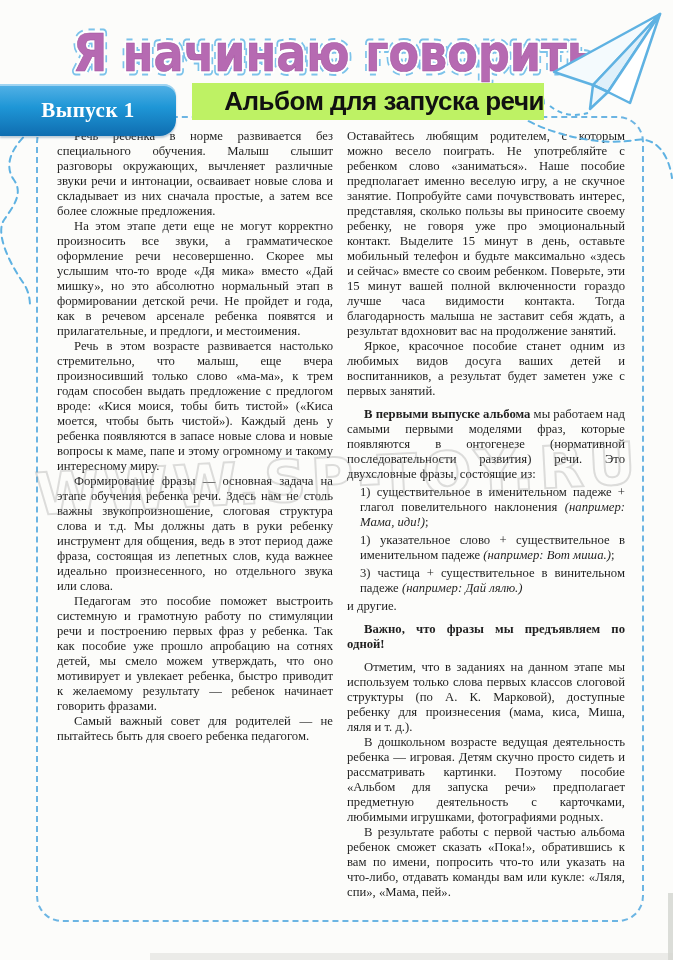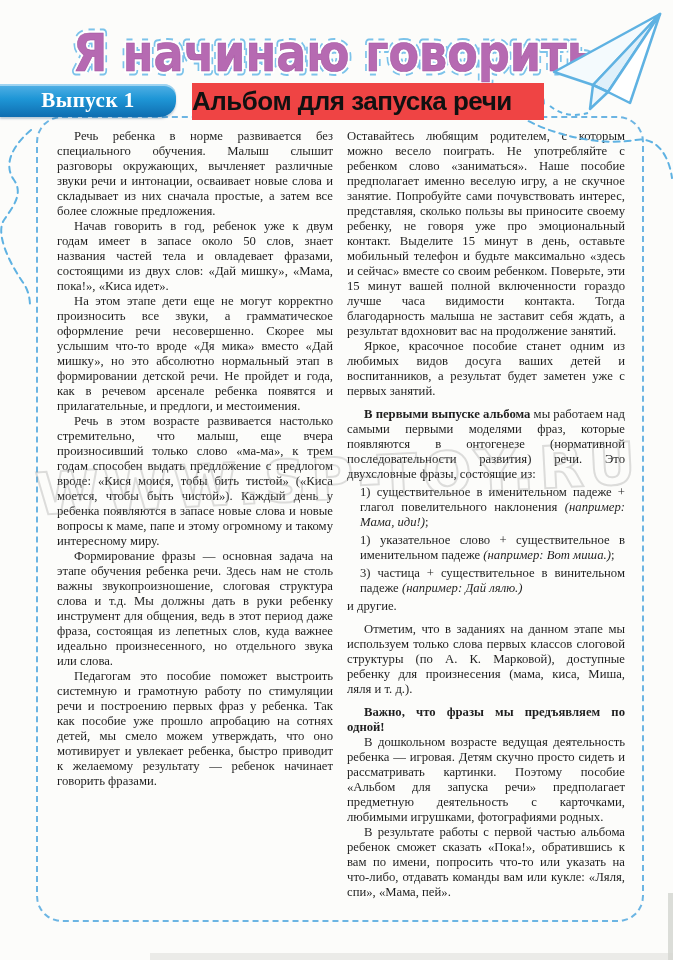--- a/index.html
+++ b/index.html
@@ -9,35 +9,35 @@
   }
   
   .title-svg{position:absolute; left:62px; top:16px; width:545px; height:72px;}
   .title-svg text{
     font-family:"DejaVu Sans", sans-serif; font-weight:bold; font-size:52px;
   }
   .t-dash{fill:none; stroke:#7cc3ea; stroke-width:9; stroke-linejoin:round; stroke-dasharray:7 6;}
   .t-halo{fill:#ffffff; stroke:#ffffff; stroke-width:5; stroke-linejoin:round;}
   .t-fill{fill:#b66ab2; stroke:#a2559d; stroke-width:.6;}
   .banner{
-    position:absolute; left:0; top:84px; width:176px; height:33px;
+    position:absolute; left:0; top:84px; width:176px; height:52px;
     background:linear-gradient(180deg,#55b2e6 0%,#1e96d6 45%,#0f6db0 100%);
     border-radius:0 12px 16px 0;
     box-shadow:inset 0 2px 0 rgba(255,255,255,.45), 0 2px 2px rgba(0,60,110,.25);
     display:flex; align-items:center; justify-content:center; z-index:4;
   }
   .banner span{
     color:#fff; font-family:"Liberation Serif", serif; font-weight:bold; font-size:21px;
     letter-spacing:.5px;
   }
   .subtitle{
     position:absolute; left:192px; top:83px; width:352px; height:37px; z-index:4;
-    background:#ef4444; color:#111;
+    background:#bef264; color:#111;
     font-family:"Liberation Sans", sans-serif; font-weight:bold; font-size:26px;
-    line-height:37px; text-align:left; letter-spacing:-.5px;
+    line-height:37px; text-align:right; letter-spacing:-.5px;
   }
   .plane-svg{position:absolute; left:548px; top:6px; width:120px; height:115px; z-index:3;}
   .deco{position:absolute; z-index:2;}
   .deco path{fill:none; stroke:#5fb2e2; stroke-width:2; stroke-dasharray:6 5; stroke-linecap:round;}
   
   .content-box{
     position:absolute; left:36px; top:116px; width:608px; height:806px;
     border:2px dashed #6cb5e3; border-radius:26px; z-index:1;
     box-sizing:border-box;
   }
@@ -97,37 +97,37 @@
     <span>Выпуск 1</span>
   </div>
 
   <div class="subtitle">Альбом для запуска речи</div>
 
   <div class="content-box">
     <div class="cols">
 
       <div class="col col-left">
         <p class="ind">Речь ребенка в норме развивается без специального обучения. Малыш слышит разговоры окружающих, вычленяет различные звуки речи и интонации, осваивает новые слова и складывает из них сначала простые, а затем все более сложные предложения.</p>
-        <p class="ind">Начав говорить в год, ребенок уже к двум годам имеет в запасе около 50 слов, знает названия частей тела и овладевает фразами, состоящими из двух слов: «Дай мишку», «Мама, пока!», «Киса идет».</p>
         <p class="ind">На этом этапе дети еще не могут корректно произносить все звуки, а грамматическое оформление речи несовершенно. Скорее мы услышим что-то вроде «Дя мика» вместо «Дай мишку», но это абсолютно нормальный этап в формировании детской речи. Не пройдет и года, как в речевом арсенале ребенка появятся и прилагательные, и предлоги, и местоимения.</p>
         <p class="ind">Речь в этом возрасте развивается настолько стремительно, что малыш, еще вчера произносивший только слово «ма-ма», к трем годам способен выдать предложение с предлогом вроде: «Кися моися, тобы бить тистой» («Киса моется, чтобы быть чистой»). Каждый день у ребенка появляются в запасе новые слова и новые вопросы к маме, папе и этому огромному и такому интересному миру.</p>
         <p class="ind">Формирование фразы — основная задача на этапе обучения ребенка речи. Здесь нам не столь важны звукопроизношение, слоговая структура слова и т.д. Мы должны дать в руки ребенку инструмент для общения, ведь в этот период даже фраза, состоящая из лепетных слов, куда важнее идеально произнесенного, но отдельного звука или слова.</p>
         <p class="ind">Педагогам это пособие поможет выстроить системную и грамотную работу по стимуляции речи и построению первых фраз у ребенка. Так как пособие уже прошло апробацию на сотнях детей, мы смело можем утверждать, что оно мотивирует и увлекает ребенка, быстро приводит к желаемому результату — ребенок начинает говорить фразами.</p>
+        <p class="ind">Самый важный совет для родителей — не пытайтесь быть для своего ребенка педагогом.</p>
       </div>
 
       <div class="col col-right">
         <p class="noind">Оставайтесь любящим родителем, с которым можно весело поиграть. Не употребляйте с ребенком слово «заниматься». Наше пособие предполагает именно веселую игру, а не скучное занятие. Попробуйте сами почувствовать интерес, представляя, сколько пользы вы приносите своему ребенку, не говоря уже про эмоциональный контакт. Выделите 15 минут в день, оставьте мобильный телефон и будьте максимально «здесь и сейчас» вместе со своим ребенком. Поверьте, эти 15 минут вашей полной включенности гораздо лучше часа видимости контакта. Тогда благодарность малыша не заставит себя ждать, а результат вдохновит вас на продолжение занятий.</p>
         <p class="ind">Яркое, красочное пособие станет одним из любимых видов досуга ваших детей и воспитанников, а результат будет заметен уже с первых занятий.</p>
         <p class="ind sp"><b>В первыми выпуске альбома</b><span> мы работаем над самыми первыми моделями фраз, которые появляются в онтогенезе (нормативной последовательности развития) речи. Это двухсловные фразы, состоящие из:</span></p>
         <div class="li"><span>1) существительное в именительном падеже + глагол повелительного наклонения </span><i>(например: Мама, иди!)</i><span>;</span></div>
         <div class="li"><span>1) указательное слово + существительное в именительном падеже </span><i>(например: Вот миша.)</i><span>;</span></div>
         <div class="li"><span>3) частица + существительное в винительном падеже </span><i>(например: Дай лялю.)</i><span></span></div>
         <p class="noind">и другие.</p>
+        <p class="ind sp bold">Важно, что фразы мы предъявляем по одной!</p>
         <p class="ind sp">Отметим, что в заданиях на данном этапе мы используем только слова первых классов слоговой структуры (по А. К. Марковой), доступные ребенку для произнесения (мама, киса, Миша, ляля и т. д.).</p>
-        <p class="ind sp bold">Важно, что фразы мы предъявляем по одной!</p>
         <p class="ind">В дошкольном возрасте ведущая деятельность ребенка — игровая. Детям скучно просто сидеть и рассматривать картинки. Поэтому пособие «Альбом для запуска речи» предполагает предметную деятельность с карточками, любимыми игрушками, фотографиями родных.</p>
         <p class="ind">В результате работы с первой частью альбома ребенок сможет сказать «Пока!», обратившись к вам по имени, попросить что-то или указать на что-либо, отдавать команды вам или кукле: «Ляля, спи», «Мама, пей».</p>
       </div>
 
     </div>
   </div>
 
   <div class="watermark">WWW.SP-TOY.RU</div>
 
   <div class="edge-strip-right"></div>

